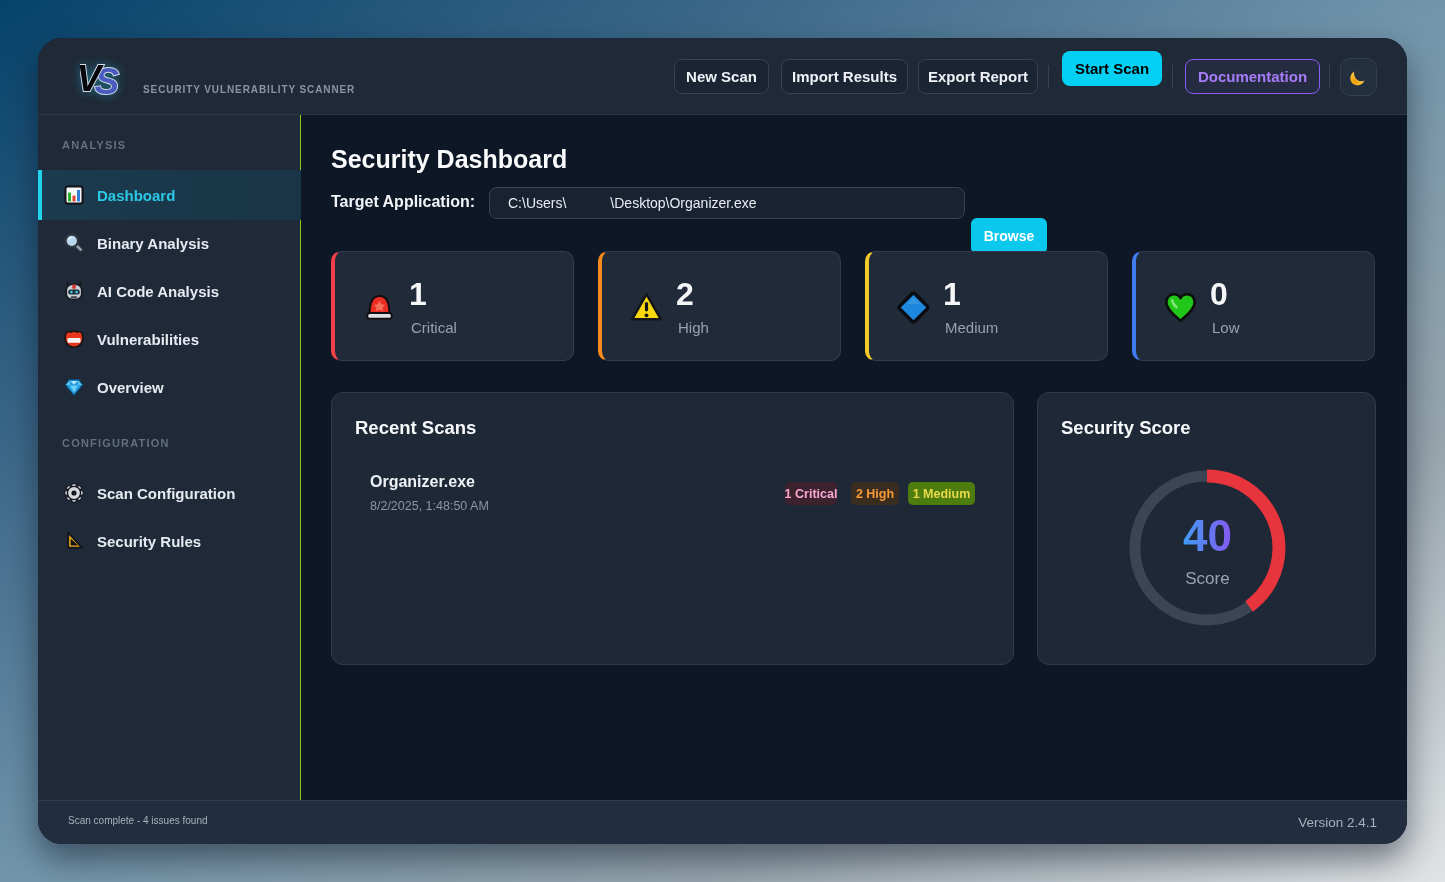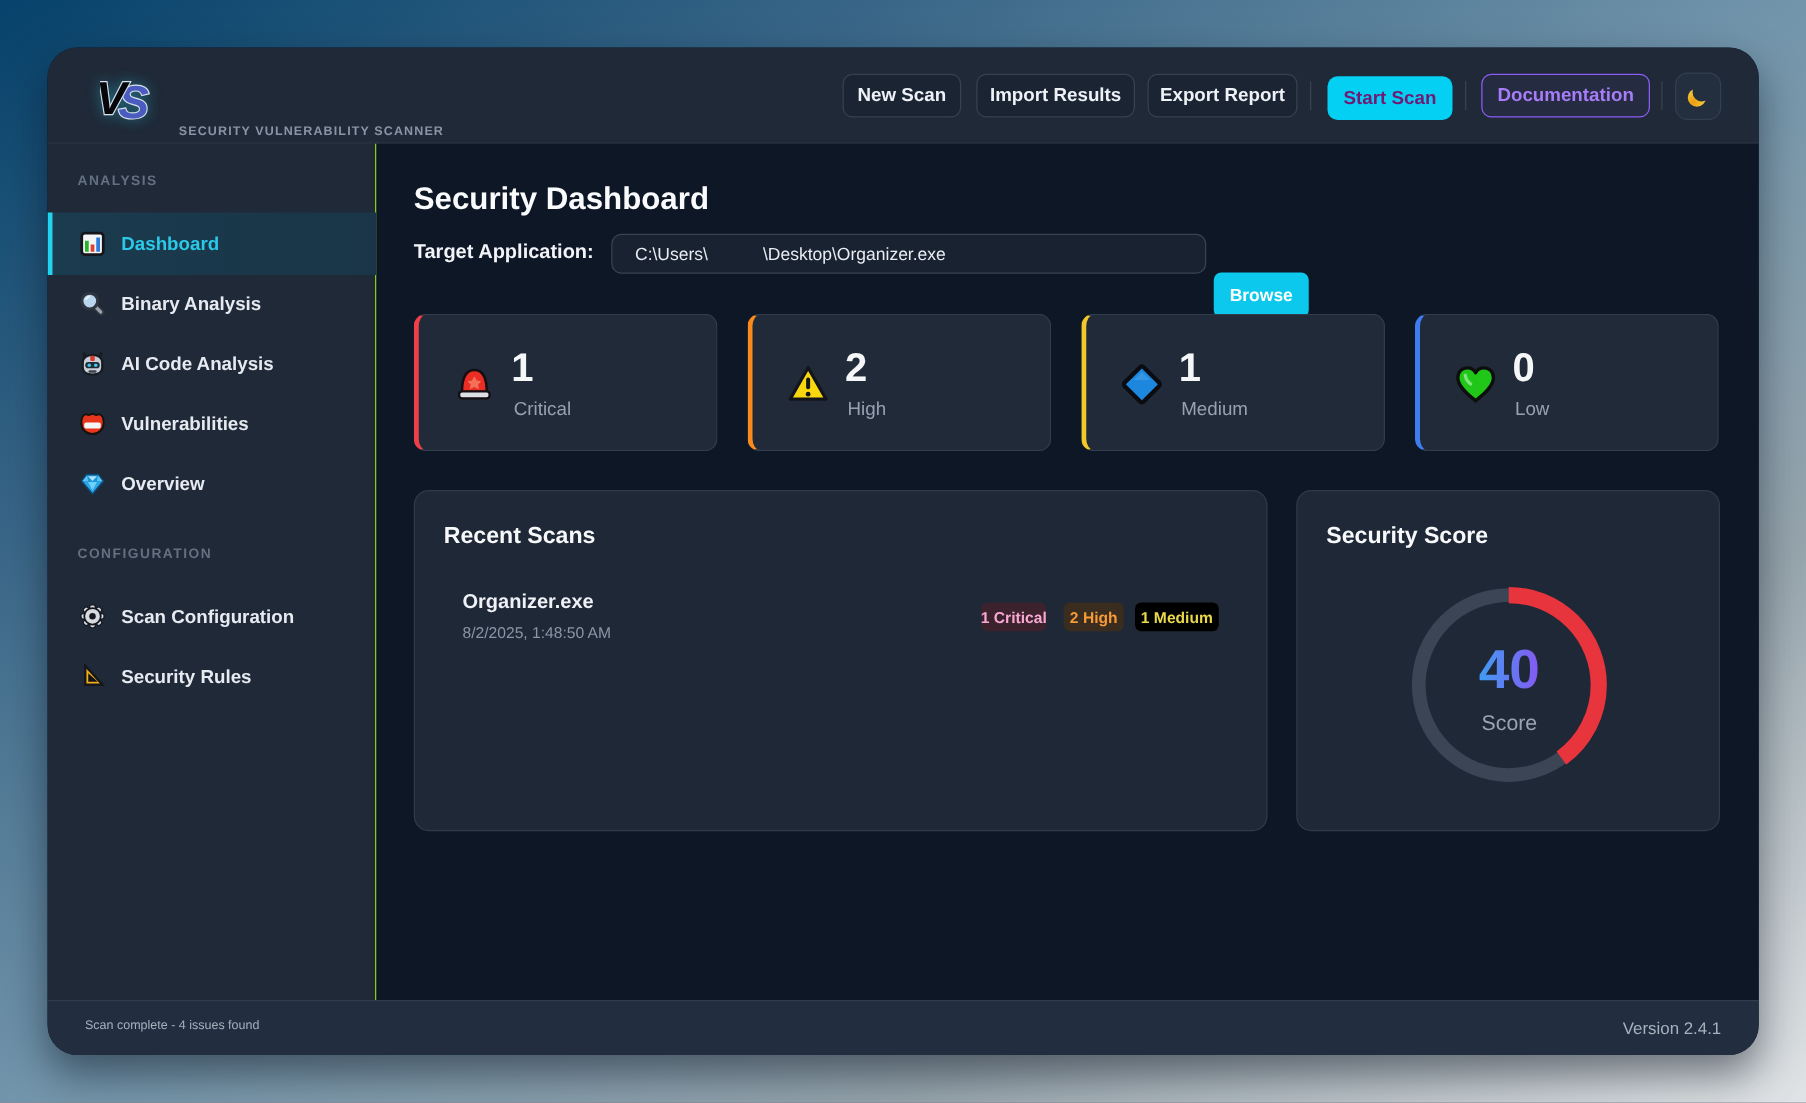--- a/index.html
+++ b/index.html
@@ -12,25 +12,25 @@
   position:absolute; left:38px; top:38px; width:1369px; height:806px;
   border-radius:24px; overflow:hidden; background:#0e1726;
   box-shadow:0 15px 32px rgba(8,15,30,.5);
 }
 
 .header { position:absolute; left:0; top:0; width:1369px; height:77px; background:#1f2937; border-bottom:1px solid #2c3747; }
 .logo { position:absolute; left:42px; top:19px; width:40px; height:40px; filter:drop-shadow(0 0 5px rgba(34,211,238,.38)); }
 .brand { position:absolute; left:105px; top:13px; font-size:27px; font-weight:bold; letter-spacing:.5px;
   background:linear-gradient(90deg,#25b9ec 0%,#2fa5ee 45%,#7a63f2 80%,#8b5cf6 100%);
   -webkit-background-clip:text; background-clip:text; color:transparent; }
-.brand-sub { position:absolute; left:105px; top:62px; font-size:10px; font-weight:bold; letter-spacing:0.9px; color:#8a94a4; }
+.brand-sub { position:absolute; left:105px; top:46px; font-size:10px; font-weight:bold; letter-spacing:0.9px; color:#8a94a4; }
 .hbtn { position:absolute; top:21px; height:35px; background:#1a2433; border:1px solid #38424f; border-radius:8px;
   color:#eef1f5; font-size:15px; font-weight:bold; display:flex; align-items:center; justify-content:center; }
 .hsep { position:absolute; top:27px; width:1px; height:23px; background:#39434f; }
-.btn-start { position:absolute; top:23px; height:35px; background:#04d0f4; border-radius:8px; color:#701a75;
+.btn-start { position:absolute; top:13px; height:35px; background:#04d0f4; border-radius:8px; color:#000000;
   font-size:15px; font-weight:bold; display:flex; align-items:center; justify-content:center; }
 .btn-doc { position:absolute; top:21px; height:35px; background:rgba(139,92,246,.06); border:1.5px solid #8b5cf6; border-radius:8px;
   color:#a77cf7; font-size:15px; font-weight:bold; display:flex; align-items:center; justify-content:center; }
 .btn-moon { position:absolute; left:1302px; top:20px; width:37px; height:38px; background:#232e3e; border:1px solid #343f4e; border-radius:10px;
   display:flex; align-items:center; justify-content:center; }
 
 .sidebar { position:absolute; left:0; top:77px; width:263px; height:685px; background:#1f2937; border-right:1px solid #84cc16; }
 .sec-label { position:absolute; left:24px; font-size:11px; font-weight:bold; letter-spacing:1.2px; color:#64707f; }
 .nav-item { position:absolute; left:0; width:263px; height:50px; display:flex; align-items:center; color:#e7ebf1; font-size:15px; font-weight:bold; }
 .nav-item .ic { position:absolute; left:26px; width:20px; height:20px; }
@@ -53,21 +53,21 @@
 .card .num { position:absolute; left:74px; top:24px; font-size:32px; font-weight:bold; color:#f5f6f8; }
 .card .lbl { position:absolute; left:76px; top:67px; font-size:15px; color:#97a1b0; }
 
 .panel { position:absolute; top:277px; height:273px; background:#1f2836; border:1px solid #2f3a4a; border-radius:12px; }
 .panel h2 { position:absolute; left:23px; top:24px; font-size:18.5px; font-weight:bold; color:#f7f8fa; }
 .scan-name { position:absolute; left:38px; top:80px; font-size:16px; font-weight:bold; color:#eef1f5; }
 .scan-date { position:absolute; left:38px; top:106px; font-size:12.5px; color:#8b95a5; }
 .badge { position:absolute; top:89px; white-space:nowrap; height:23px; border-radius:5px; font-size:12.5px; font-weight:bold; display:flex; align-items:center; justify-content:center; }
 .b-crit { left:453px; width:52px; background:#3c222c; color:#f9a8d4; }
 .b-high { left:519px; width:48px; background:#3a2d20; color:#f69a35; }
-.b-med  { left:576px; width:67px; background:#000000; color:#e9d84a; }
+.b-med  { left:576px; width:67px; background:#4d7c0f; color:#e9d84a; }
 
 .gauge { position:absolute; left:84px; top:70px; width:170px; height:170px; }
 .score-num { position:absolute; left:0; top:118px; width:339px; text-align:center; font-size:44px; font-weight:bold; }
 .score-num span { background:linear-gradient(90deg,#3f9cf3,#8659f2); -webkit-background-clip:text; background-clip:text; color:transparent; }
 .score-lbl { position:absolute; left:0; top:176px; width:339px; text-align:center; font-size:17px; color:#9aa4b2; }
 
 .footer { position:absolute; left:0; top:762px; width:1369px; height:44px; background:#222e3f; border-top:1px solid #303b4c; }
 .foot-l { position:absolute; left:30px; top:14px; font-size:10px; color:#a7b0bd; }
 .foot-r { position:absolute; right:30px; top:14px; font-size:13.5px; color:#a7b0bd; }
 </style>

